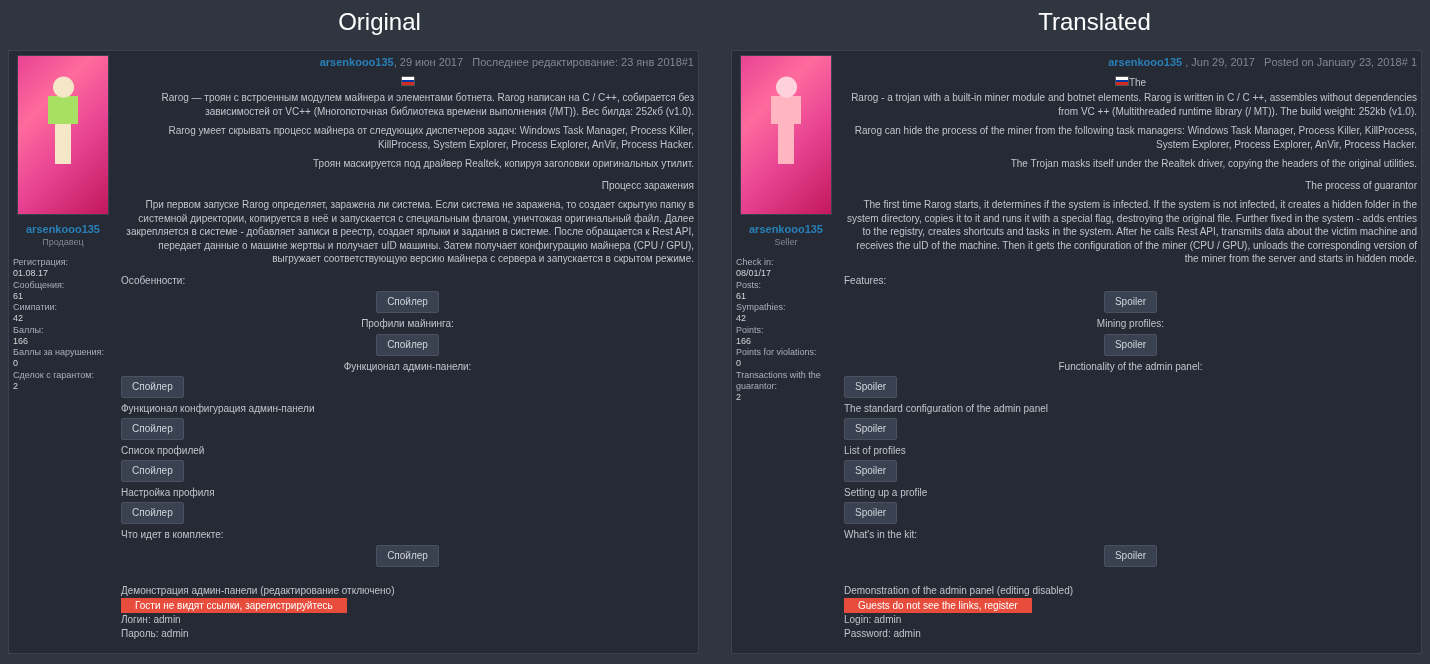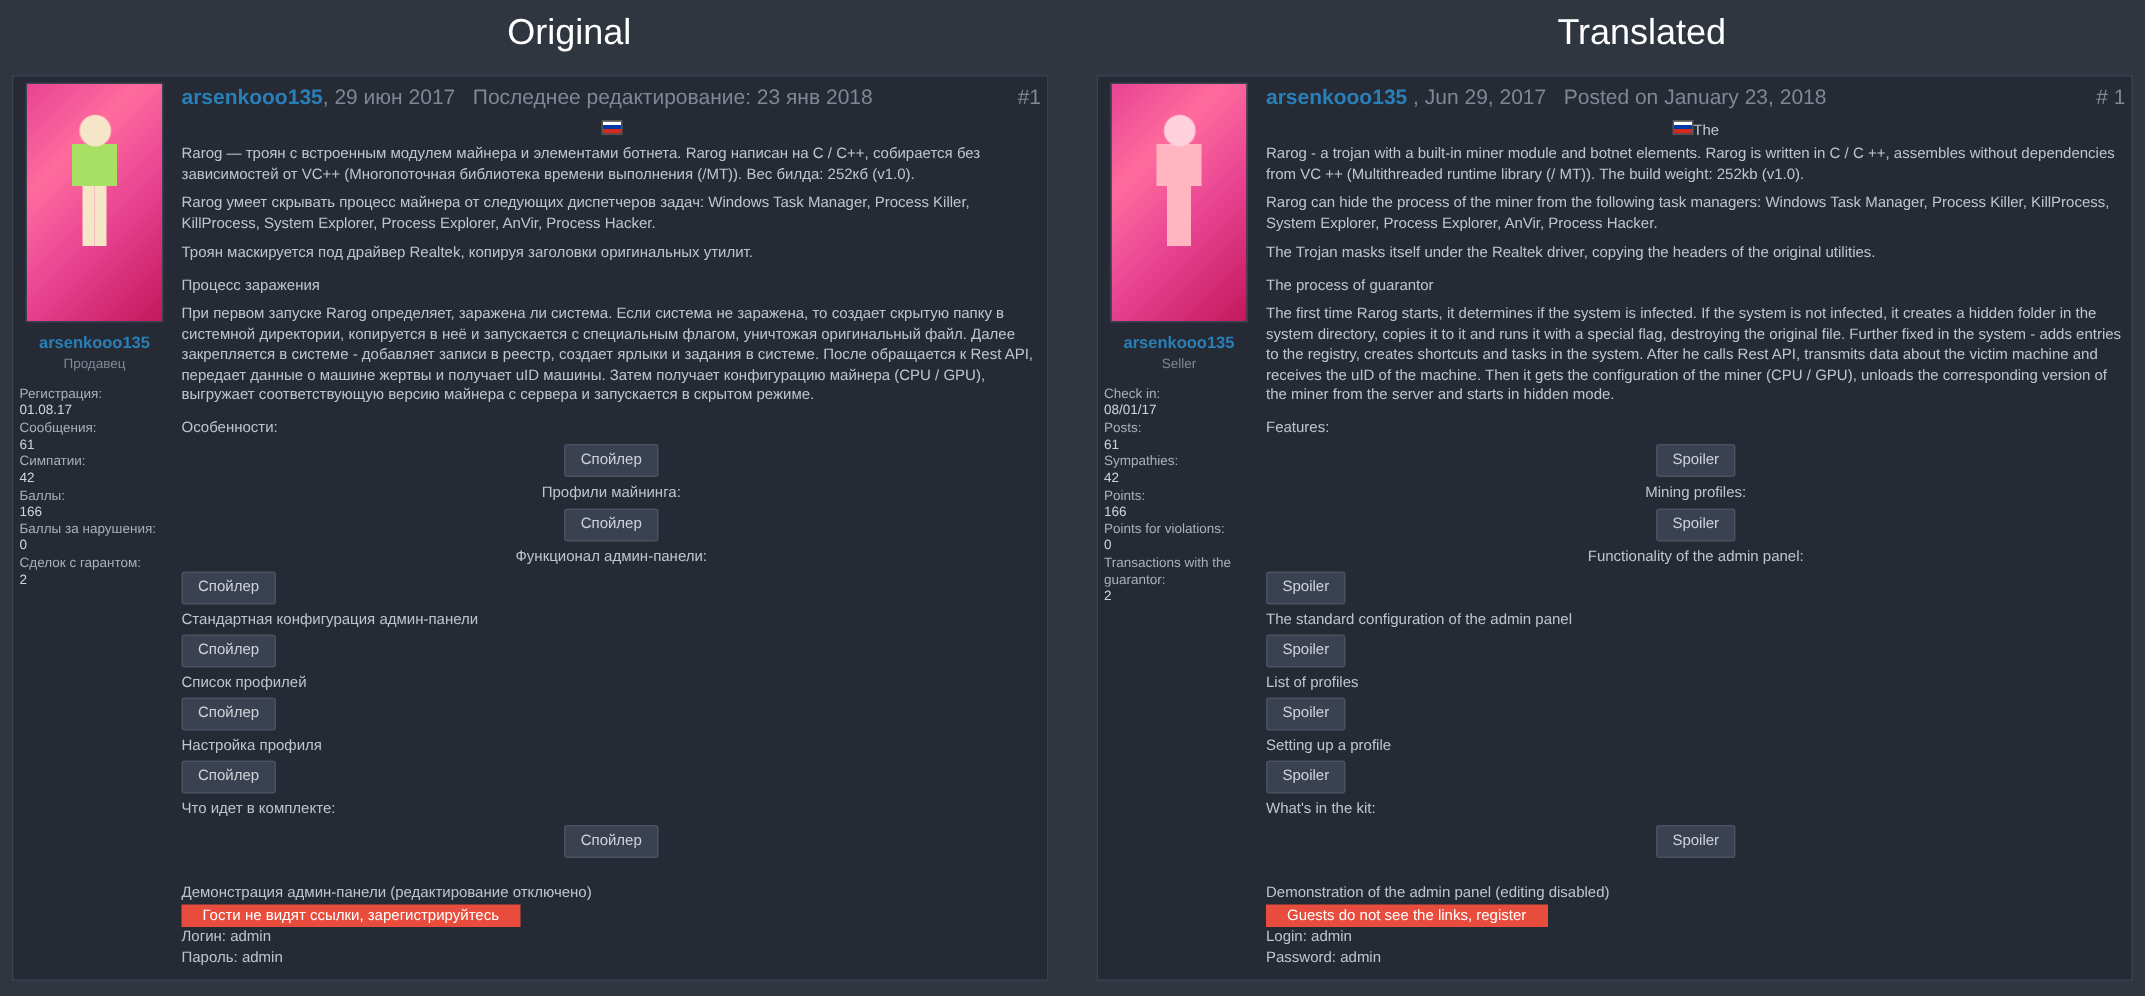--- a/index.html
+++ b/index.html
@@ -74,29 +74,29 @@
     font-weight: bold;
     font-size: 11px;
     display: block;
     margin-bottom: 2px;
   }
   .role { color: #7f8894; font-size: 9px; margin-bottom: 10px; display:block; }
   .stats { text-align: left; font-size: 9px; color: #a8b0ba; }
   .stats .row { display: flex; justify-content: space-between; line-height: 1.25; flex-direction: column; }
   .stats .row .v { color: #d0d4da; }
   .content { flex: 1; font-size: 10px; line-height: 1.35; color: #c0c5cc; }
-  .meta { display:flex; justify-content:space-between; color:#7f8894; font-size:14px; margin-bottom:6px; }
+  .meta { display:flex; justify-content:flex-end; color:#7f8894; font-size:11px; margin-bottom:6px; }
   .meta .author { color:#2980b9; font-weight:bold; }
   .flag-row { text-align:center; margin:4px 0 2px; }
   .flag {
     width:14px; height:10px; display:inline-block;
     background: linear-gradient(#fff 0 33%, #0039a6 33% 66%, #d52b1e 66% 100%);
     border:1px solid #555;
   }
-  .body-text { margin-bottom:8px; }
+  .body-text { margin-bottom:8px;text-align:right; }
   .body-text p { margin-bottom:6px; }
   .spoiler-btn {
     display:inline-block;
     background:#3a4150;
     border:1px solid #4a5160;
     color:#d0d4da;
     padding:3px 10px;
     font-size:10px;
     border-radius:2px;
     cursor:pointer;
@@ -174,21 +174,21 @@
       <div class="body-text">
         <p>Процесс заражения</p>
         <p>При первом запуске Rarog определяет, заражена ли система. Если система не заражена, то создает скрытую папку в системной директории, копируется в неё и запускается с специальным флагом, уничтожая оригинальный файл. Далее закрепляется в системе - добавляет записи в реестр, создает ярлыки и задания в системе. После обращается к Rest API, передает данные о машине жертвы и получает uID машины. Затем получает конфигурацию майнера (CPU / GPU), выгружает соответствующую версию майнера с сервера и запускается в скрытом режиме.</p>
       </div>
       <p class="section-label">Особенности:</p>
       <div class="center"><span class="spoiler-btn">Спойлер</span></div>
       <div class="center section-label">Профили майнинга:</div>
       <div class="center"><span class="spoiler-btn">Спойлер</span></div>
       <div class="center section-label">Функционал админ-панели:</div>
       <div class="sp-left"><span class="spoiler-btn">Спойлер</span></div>
-      <p class="section-label">Стандартная конфигурация админ-панели</p>
+      <p class="section-label">Функционал конфигурация админ-панели</p>
       <div class="sp-left"><span class="spoiler-btn">Спойлер</span></div>
       <p class="section-label">Список профилей</p>
       <div class="sp-left"><span class="spoiler-btn">Спойлер</span></div>
       <p class="section-label">Настройка профиля</p>
       <div class="sp-left"><span class="spoiler-btn">Спойлер</span></div>
       <p class="section-label">Что идет в комплекте:</p>
       <div class="center"><span class="spoiler-btn">Спойлер</span></div>
       <br>
       <p>Демонстрация админ-панели (редактирование отключено)</p>
       <p><span class="register-badge">Гости не видят ссылки, зарегистрируйтесь</span></p>

